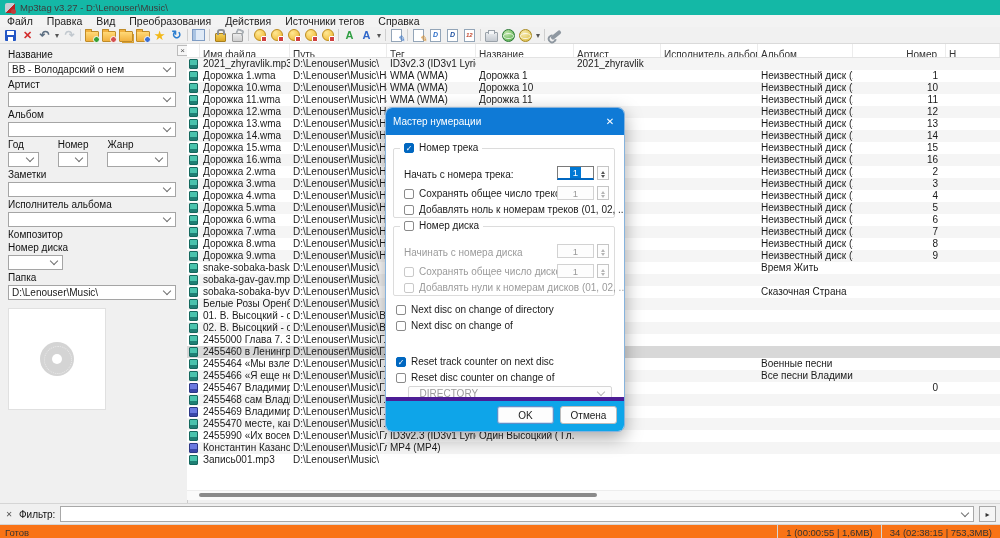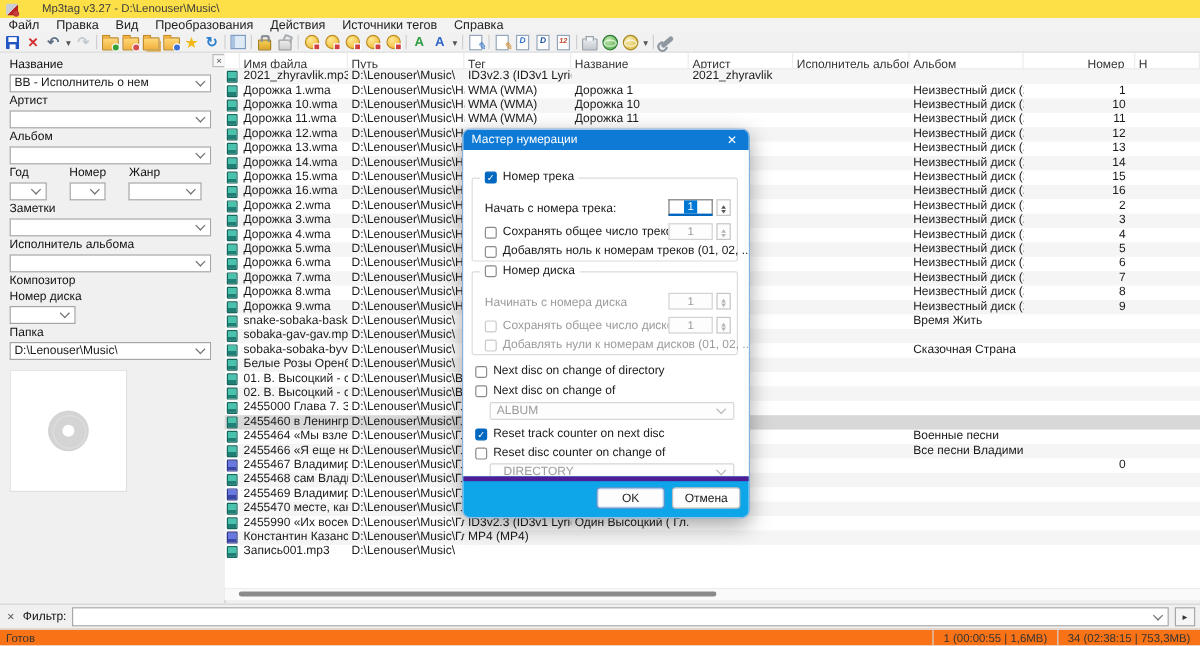--- a/index.html
+++ b/index.html
@@ -1,20 +1,20 @@
 <!DOCTYPE html>
 <html><head>
 <meta charset="utf-8">
 <style>
   html,body{margin:0;padding:0;background:#e8e8e8}
   .app{position:relative;width:1000px;height:538px;background:#f0f0f0;overflow:hidden;
        font-family:"Liberation Sans",sans-serif;font-size:10px;color:#1a1a1a;cursor:default}
   
-  .titlebar{position:absolute;left:0;top:0;right:0;height:15px;background:#fde047;
-            display:flex;align-items:center;gap:20px;padding-left:5px;font-size:9.5px;color:#3c3c3c}
+  .titlebar{position:absolute;left:0;top:0;right:0;height:15px;background:#14b8a6;
+            display:flex;align-items:center;gap:5px;padding-left:5px;font-size:9.5px;color:#3c3c3c}
   .appicon{width:10px;height:10px;border-radius:2px;flex:none;
            background:linear-gradient(135deg,#c9ced4 55%,#b22	 55%),#c9ced4;position:relative}
   .appicon::after{content:"";position:absolute;right:-1px;bottom:-1px;width:5px;height:5px;border-radius:50%;background:#c23b3b}
   .menubar{position:absolute;left:0;top:15px;right:0;height:12px;background:#f3f3f3;
            display:flex;font-size:10.5px;color:#222}
   .menu-item{padding:0 7px}
   
   .toolbar{position:absolute;left:0;top:27px;right:0;height:16px;background:#f1f1f1;
            border-bottom:1px solid #dadada;display:flex;align-items:center;padding-left:2px}
   .ic{width:17px;height:15px;display:inline-flex;align-items:center;justify-content:center;position:relative;flex:none}
@@ -115,21 +115,21 @@
   .filter-btn{width:15px;height:14px;border:1px solid #a8a8a8;background:#f5f5f5;
               display:flex;align-items:center;justify-content:center;font-size:8px;color:#333}
   .statusbar{position:absolute;left:0;right:0;top:524px;height:14px;background:#f97316;border-top:1px solid #d5d5d5;
              display:flex;align-items:center;font-size:9.5px;color:#333}
   .status-left{padding-left:5px}
   .status-spacer{flex:1}
   .status-seg{border-left:1px solid #d5d5d5;padding:0 8px;height:100%;display:flex;align-items:center}
   
   .dialog{position:absolute;left:385px;top:107px;width:238px;height:323px;background:#fff;
           border:1px solid #86b3dd;border-radius:7px;box-shadow:0 6px 18px rgba(0,0,0,.35);overflow:hidden}
-  .dlg-title{height:17px;background:#0f7ad6;color:#fff;display:flex;align-items:center;padding:0 7px;font-size:10px}
+  .dlg-title{height:27px;background:#0f7ad6;color:#fff;display:flex;align-items:center;padding:0 7px;font-size:10px}
   .dlg-close{margin-left:auto;font-size:10px;color:#fff;width:14px;text-align:center}
   .dlg-header{height:17px;line-height:17px;padding:2px 8px 0;font-weight:bold;font-size:10.5px;border-bottom:1px solid #e6e6e6}
   .grp{position:absolute;left:7px;width:222px;border:1px solid #dcdcdc;border-radius:2px;box-sizing:border-box}
   .grp1{top:40px;height:70px}
   .grp2{top:118px;height:70px}
   .grp-caption{position:absolute;top:-7px;left:6px;background:#fff;padding:0 4px;display:flex;align-items:center;gap:5px}
   .cbx{width:10px;height:10px;border:1px solid #8a8a8a;border-radius:2px;background:#fff;box-sizing:border-box;flex:none}
   .cbx.on{background:#0067c0;border-color:#0067c0;color:#fff;font-size:8px;line-height:9px;text-align:center}
   .cbx.dis{border-color:#c9c9c9}
   .drow{position:absolute;left:10px;display:flex;align-items:center;gap:5px;white-space:nowrap}
@@ -279,21 +279,21 @@
       </span>
       <span class="tbsep"></span>
       <span class="ic options-icon">
         <i></i>
       </span>
     </div>
 
   <div class="tag-panel">
     <div class="fld-label" style="margin-top:0">Название</div>
     <div class="combo w-full">
-      <span class="val">ВВ - Исполнитель о нем</span>
+      <span class="val">ВВ - Володарский о нем</span>
         <span class="chev"></span>
     </div>
     <div class="fld-label">Артист</div>
     <div class="combo w-full">
       <span class="val"></span>
         <span class="chev"></span>
     </div>
     <div class="fld-label">Альбом</div>
     <div class="combo w-full">
       <span class="val"></span>
@@ -932,24 +932,20 @@
     </div>
 
     <div class="loose" style="top:196px">
       <span class="cbx"></span>
       <span>Next disc on change of directory</span>
     </div>
     <div class="loose" style="top:212px">
       <span class="cbx"></span>
       <span>Next disc on change of</span>
     </div>
-    <div class="dsel" style="top:227px">
-      <span>ALBUM</span>
-      <span class="chev" style="border-color:#b9b9b9"></span>
-    </div>
     <div class="loose" style="top:248px">
       <span class="cbx on">✓</span>
       <span>Reset track counter on next disc</span>
     </div>
     <div class="loose" style="top:264px">
       <span class="cbx"></span>
       <span>Reset disc counter on change of</span>
     </div>
     <div class="dsel" style="top:278px">
       <span>_DIRECTORY</span>

